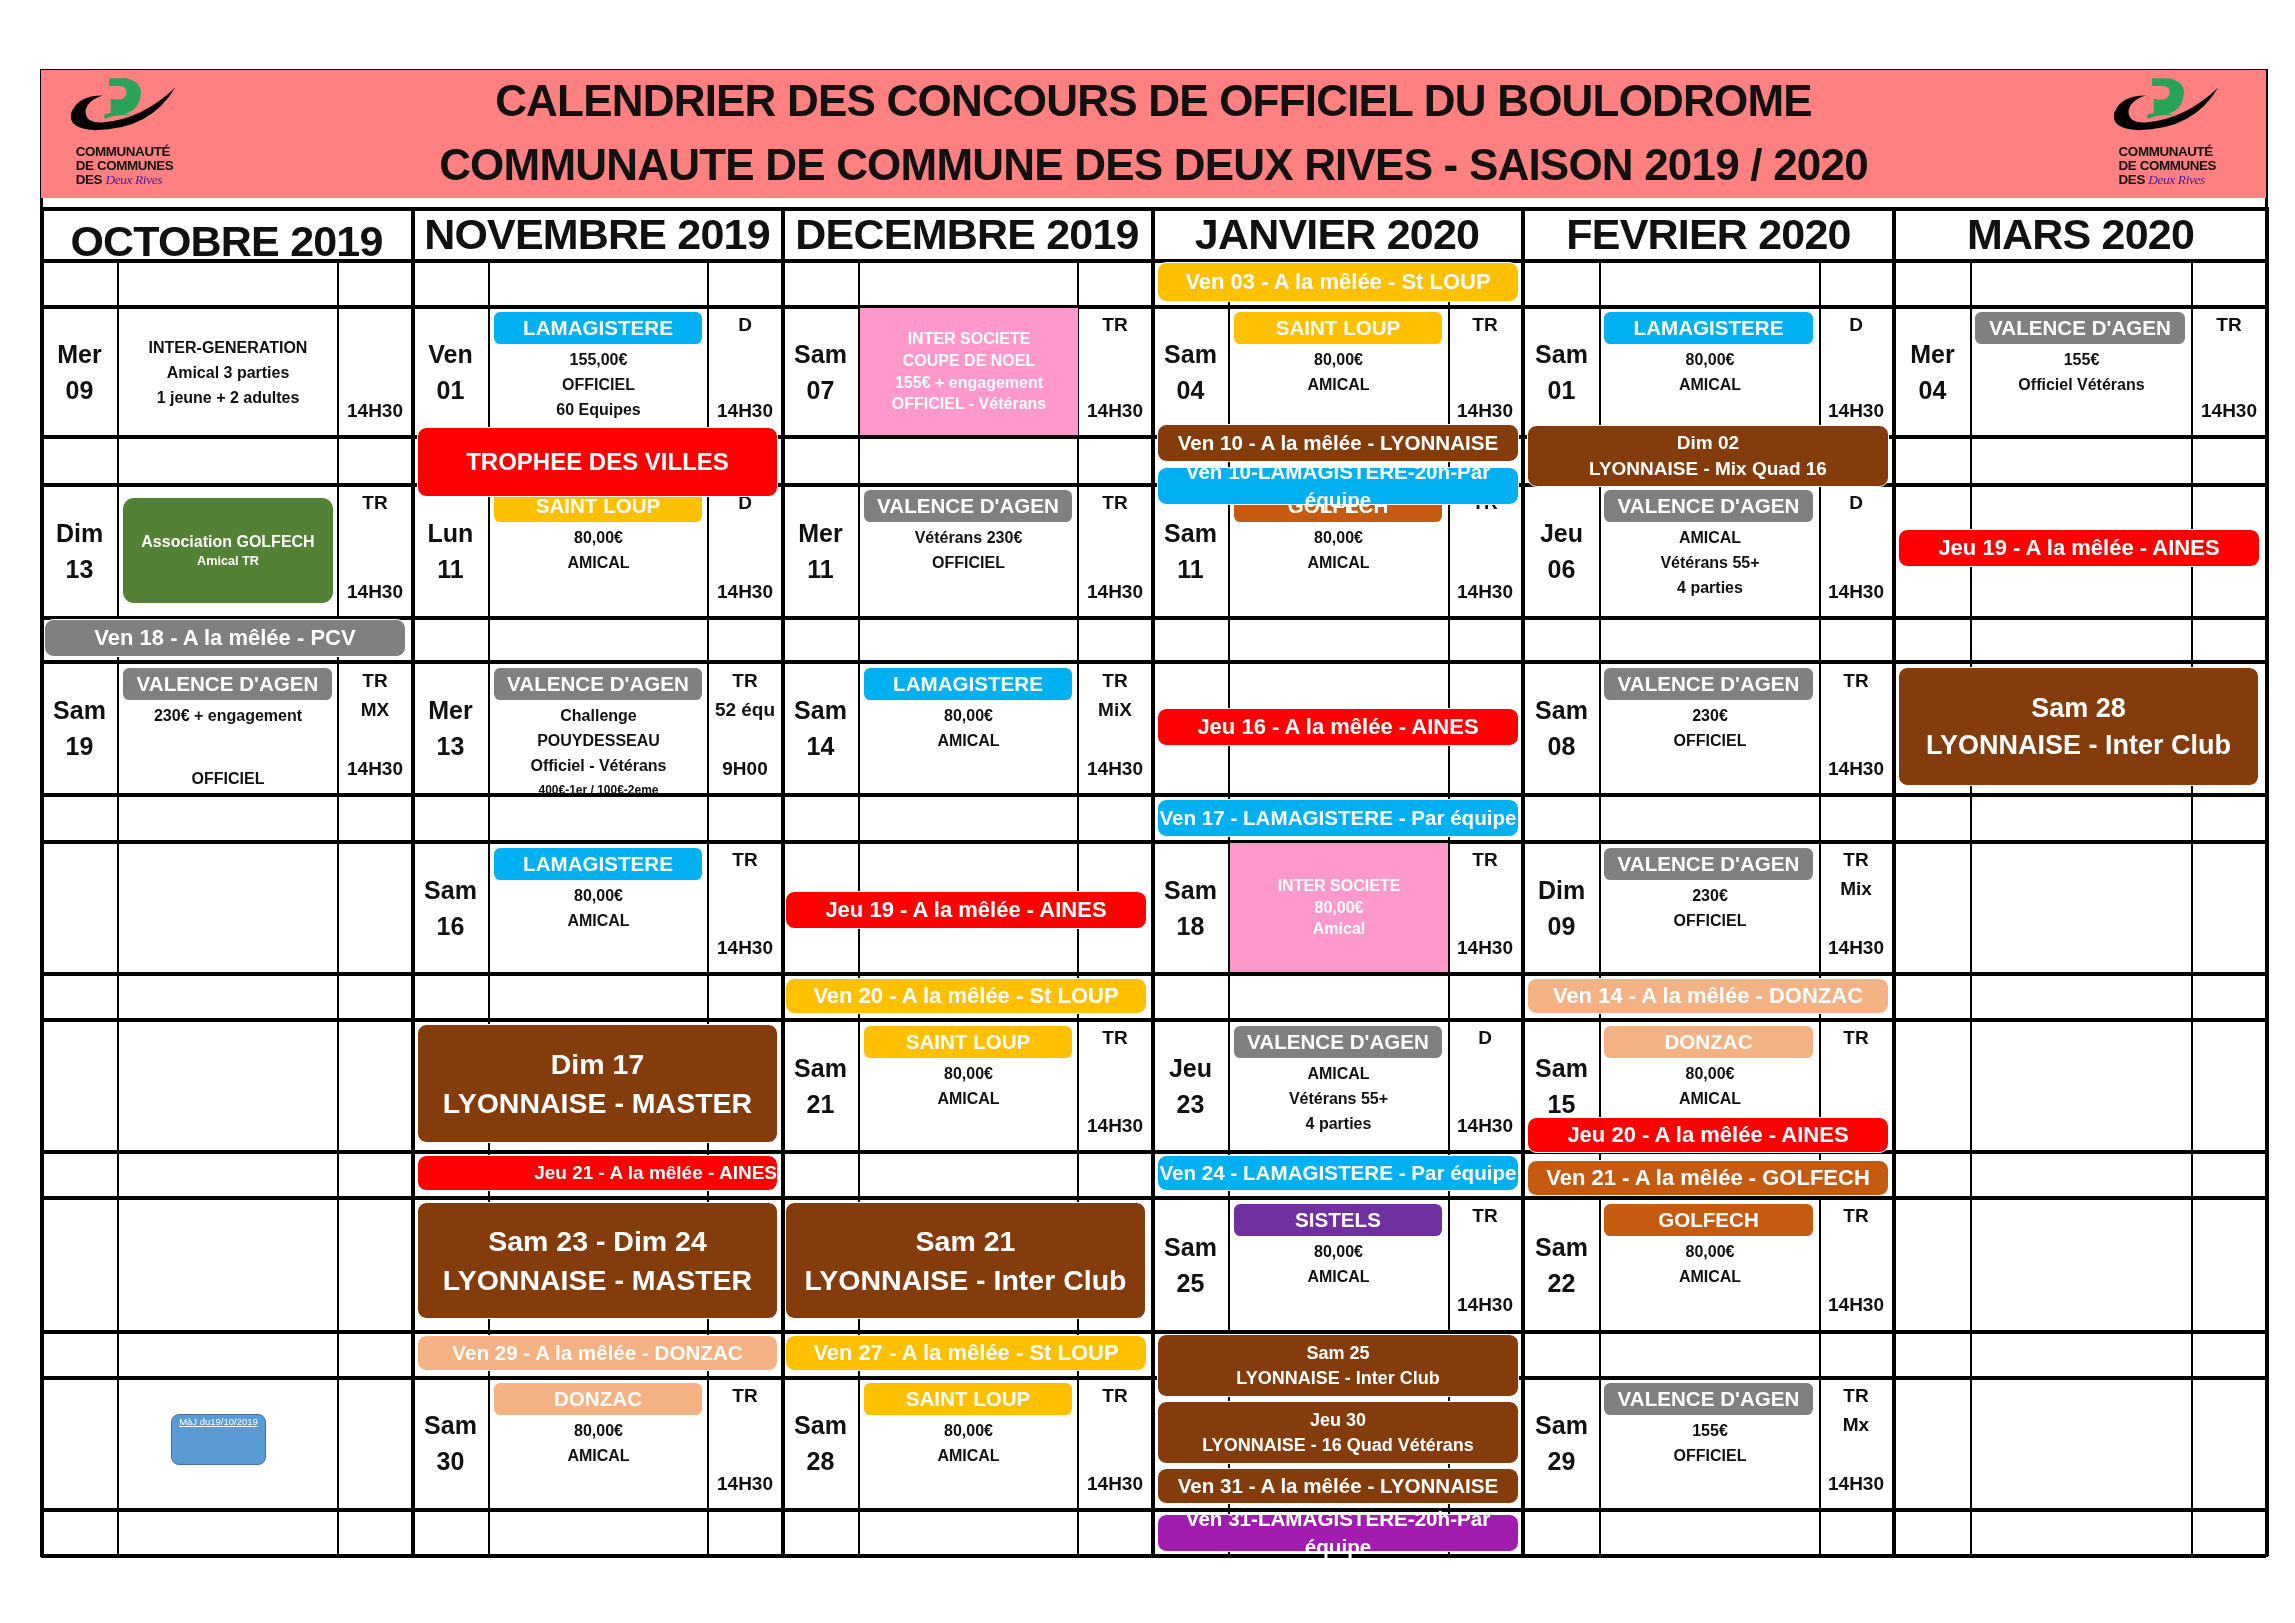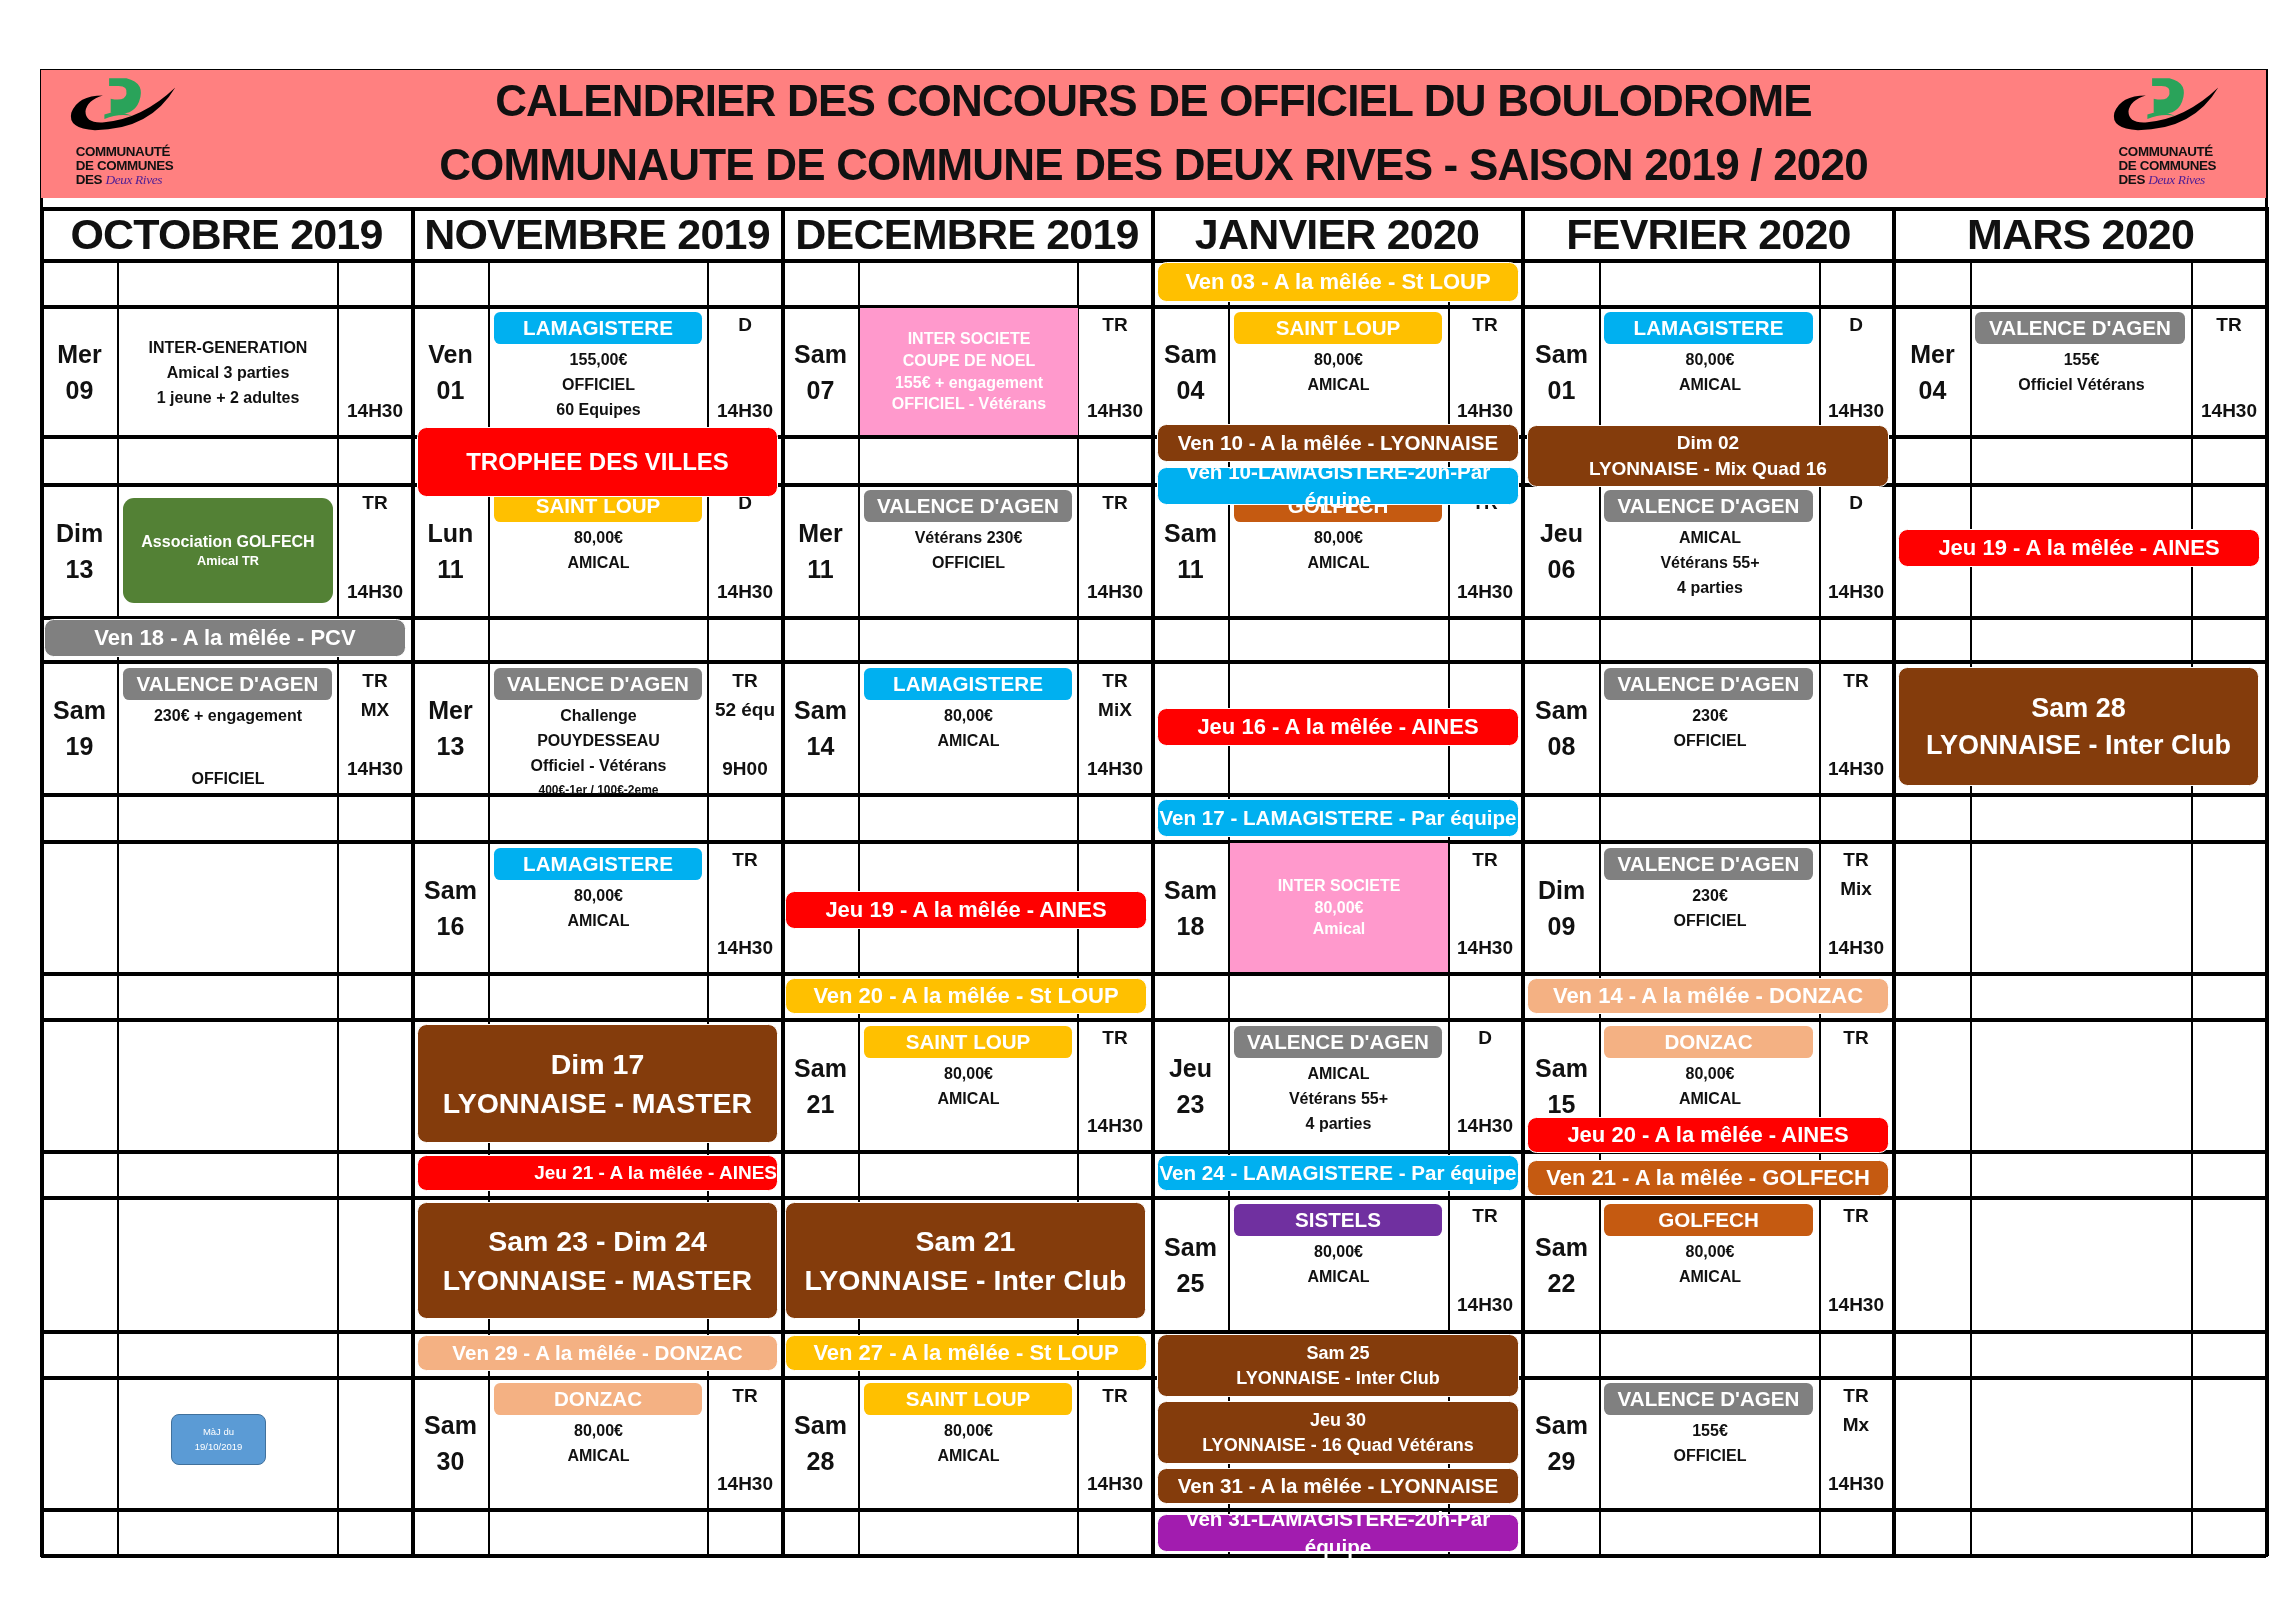--- a/index.html
+++ b/index.html
@@ -46,21 +46,21 @@
     </svg>
     <div class="abs logo-text" style="left:20.6px;top:70px;">
       <div>COMMUNAUTÉ</div>
       <div>DE COMMUNES</div>
       <div><span>DES</span> <span class="g">Deux Rives</span></div>
     </div>
   </div>
 </div>
 
 <div id="grid">
-    <div class="abs month" style="left:41px;top:210px;width:371px;height:50px;">OCTOBRE 2019</div>
+    <div class="abs month" style="left:41px;top:217px;width:371px;height:50px;">OCTOBRE 2019</div>
     <div class="abs month" style="left:412px;top:210px;width:370px;height:50px;">NOVEMBRE 2019</div>
     <div class="abs month" style="left:782px;top:210px;width:370px;height:50px;">DECEMBRE 2019</div>
     <div class="abs month" style="left:1152px;top:210px;width:370px;height:50px;">JANVIER 2020</div>
     <div class="abs month" style="left:1523px;top:210px;width:371px;height:50px;">FEVRIER 2020</div>
     <div class="abs month" style="left:1894px;top:210px;width:373px;height:50px;">MARS 2020</div>
     <div class="hl" style="left:41px;top:207px;width:2225px;height:4px;"></div>
     <div class="hl" style="left:41px;top:259px;width:2225px;height:4px;"></div>
     <div class="hl" style="left:41px;top:305px;width:2225px;height:4px;"></div>
     <div class="hl" style="left:41px;top:435px;width:2225px;height:4px;"></div>
     <div class="hl" style="left:41px;top:483px;width:2225px;height:4px;"></div>
@@ -575,17 +575,17 @@
       <div>LYONNAISE - 16 Quad Vétérans</div>
     </div>
     <div class="abs ev" style="left:1157px;top:1468px;width:362px;height:36px;background:#843c0c;font-size:20.6px;border:1.6px solid #fff;">
       <div>Ven 31 - A la mêlée - LYONNAISE</div>
     </div>
     <div class="abs ev" style="left:1157px;top:1514px;width:362px;height:38px;background:#a21caf;font-size:20.6px;border:1.6px solid #fff;">
       <div>Ven 31-LAMAGISTERE-20h-Par équipe</div>
     </div>
   </div>
 
-<div class="abs" style="left:171px;top:1414px;width:95px;height:51px;background:#5b9bd5;border:1.6px solid #41719c;border-radius:8px;color:#fff;font-size:9.5px;text-align:center;display:flex;flex-direction:column;justify-content:center;line-height:14.2px;">
+<div class="abs" style="left:171px;top:1414px;width:95px;height:51px;background:#5b9bd5;border:1.6px solid #41719c;border-radius:8px;color:#fff;font-size:9.5px;text-align:center;display:flex;flex-direction:row;justify-content:center;line-height:14.2px;text-decoration:underline;">
   <div>MàJ du</div>
   <div>19/10/2019</div>
 </div>
 
 
 </body></html>

